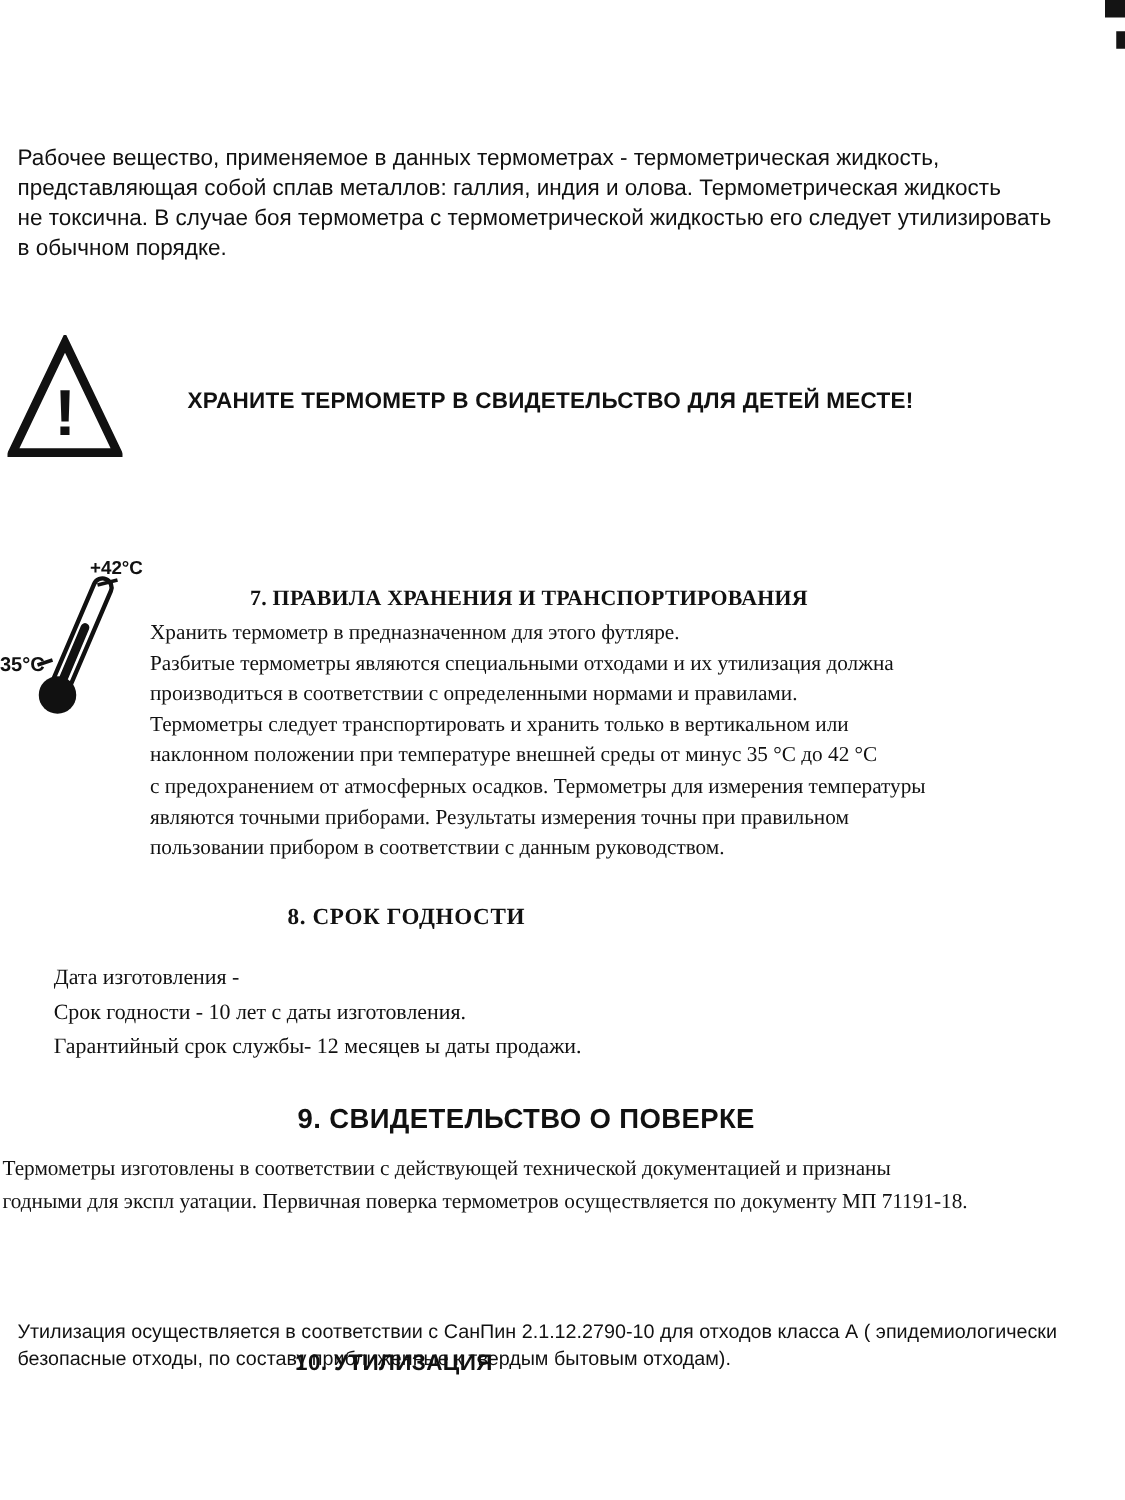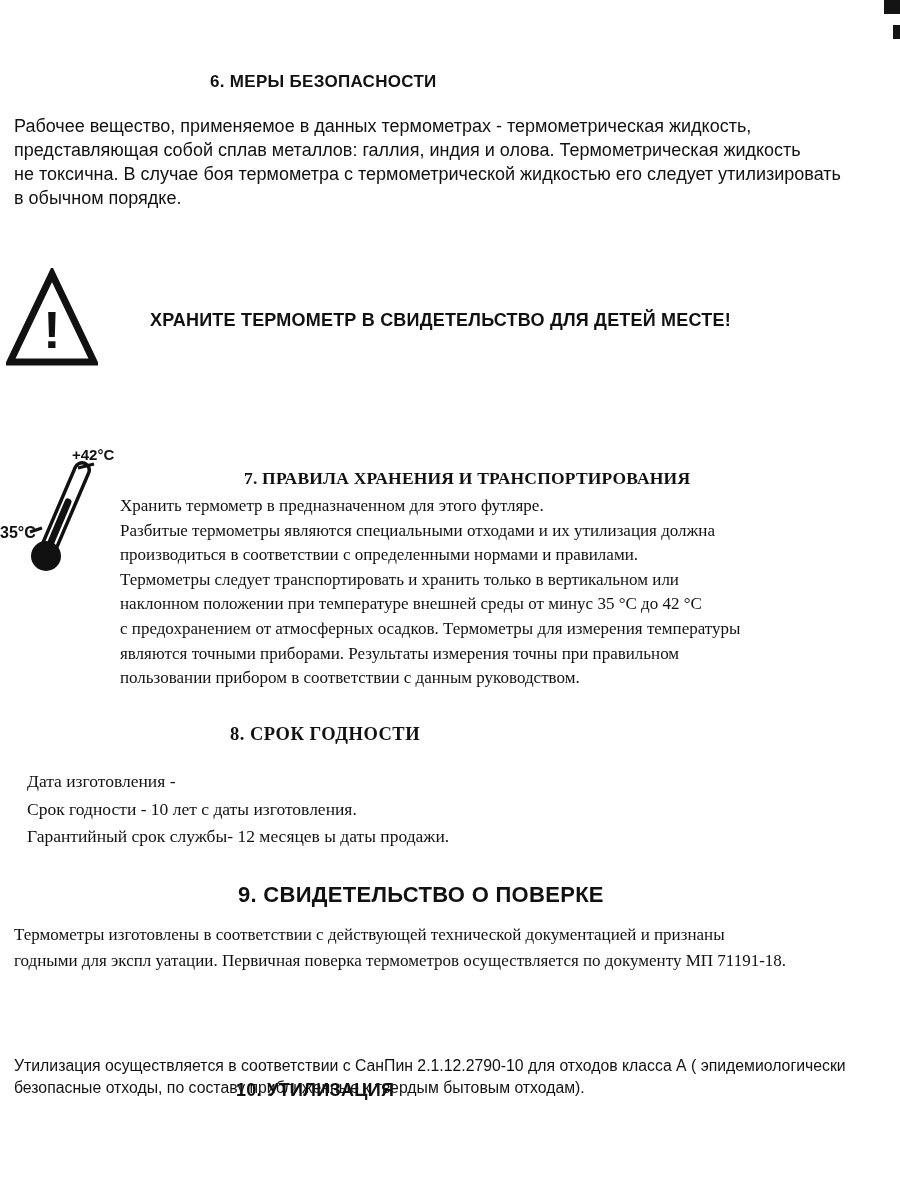--- a/index.html
+++ b/index.html
@@ -26,43 +26,42 @@
   .p6 { left: 14px; top: 114px; width: 866px; font-size: 18px; line-height: 24px; }
 
   .warning-triangle { left: 6px; top: 268px; width: 92px; height: 100px; }
   .warning-text { left: 150px; top: 310px; width: 700px; font-size: 18px; letter-spacing: 0.2px; }
 
   .thermo-icon-wrap { left: 0px; top: 446px; width: 122px; height: 140px; }
   .thermo-svg { position: absolute; left: 8px; top: 12px; }
   .thermo-label-top { position: absolute; left: 36px; top: 0px; font-size: 15px; font-weight: bold; font-family: "Liberation Sans", sans-serif; margin-left: 36px; }
   .thermo-label-left { position: absolute; left: 0px; top: 78px; font-size: 16px; font-weight: bold; font-family: "Liberation Sans", sans-serif; }
 
-  .h7 { left: 200px; top: 468px; font-size: 17.5px; letter-spacing: 0.2px; margin-left: 44px; }
+  .h7 { left: 200px; top: 468px; font-size: 17.5px; letter-spacing: 0.2px; }
   .p7 { left: 120px; top: 494px; width: 748px; font-size: 17px; line-height: 24.6px; }
 
   .h8 { left: 230px; top: 724px; font-size: 18.5px; letter-spacing: 0.5px; }
   .list8 { left: 27px; top: 768px; width: 700px; font-size: 17.5px; }
-  .list8 .row { line-height: 27.5px; }
+  .list8 .row { line-height: 27.5px; margin-left: 16px; }
 
   .h9 { left: 238px; top: 882px; font-size: 22px; letter-spacing: 0.3px; }
-  .p9 { left: 14px; top: 922px; width: 872px; font-size: 17px; line-height: 26px; }
+  .p9 { left: 2px; top: 922px; width: 872px; font-size: 17px; line-height: 26px; }
 
   .h10 { left: 236px; top: 1080px; font-size: 18px; letter-spacing: 0.3px; }
   .p10a { left: 14px; top: 1055px; width: 880px; font-size: 15.8px; line-height: 22px; }
   .p10b { left: 14px; top: 1102px; width: 880px; font-size: 15.8px; line-height: 22px; }
 </style>
 </head>
 <body>
 
 <div class="page">
 
   <div class="abs corner-mark-1"></div>
   <div class="abs corner-mark-2"></div>
 
-  <div class="abs h6 sans bold">6. МЕРЫ БЕЗОПАСНОСТИ</div>
   <div class="abs p6 sans pre">Рабочее вещество, применяемое в данных термометрах - термометрическая жидкость,
 представляющая собой сплав металлов: галлия, индия и олова. Термометрическая жидкость
 не токсична. В случае боя термометра с термометрической жидкостью его следует утилизировать
 в обычном порядке.</div>
 
   <div class="abs warning-triangle">
     <svg width="92" height="100" viewBox="0 0 92 100" xmlns="http://www.w3.org/2000/svg">
       <polygon points="46,6 88,94 4,94" fill="#ffffff" stroke="#111111" stroke-width="7" stroke-linejoin="miter"></polygon>
       <text x="46" y="80" text-anchor="middle" font-family="Liberation Sans, sans-serif" font-size="52" font-weight="bold" fill="#111111">!</text>
     </svg>

